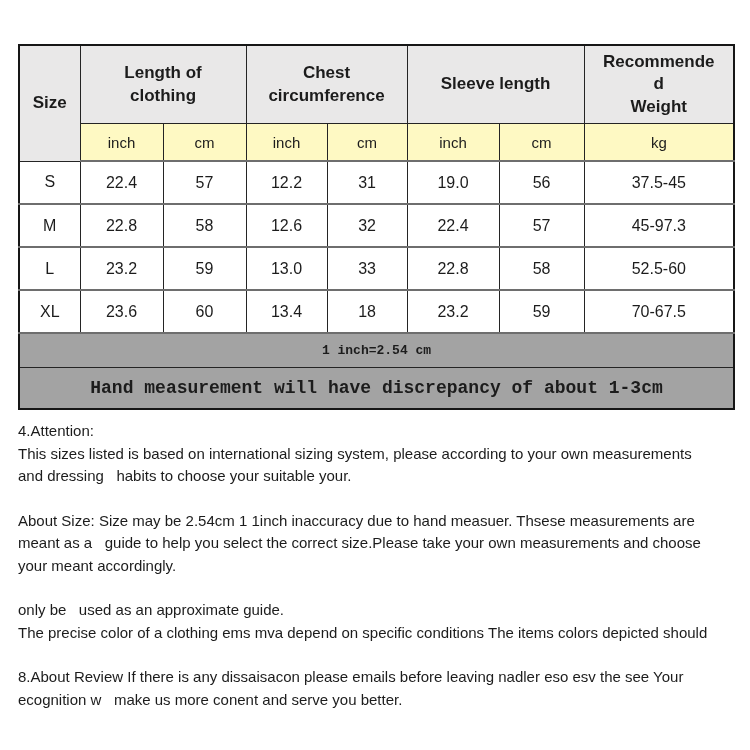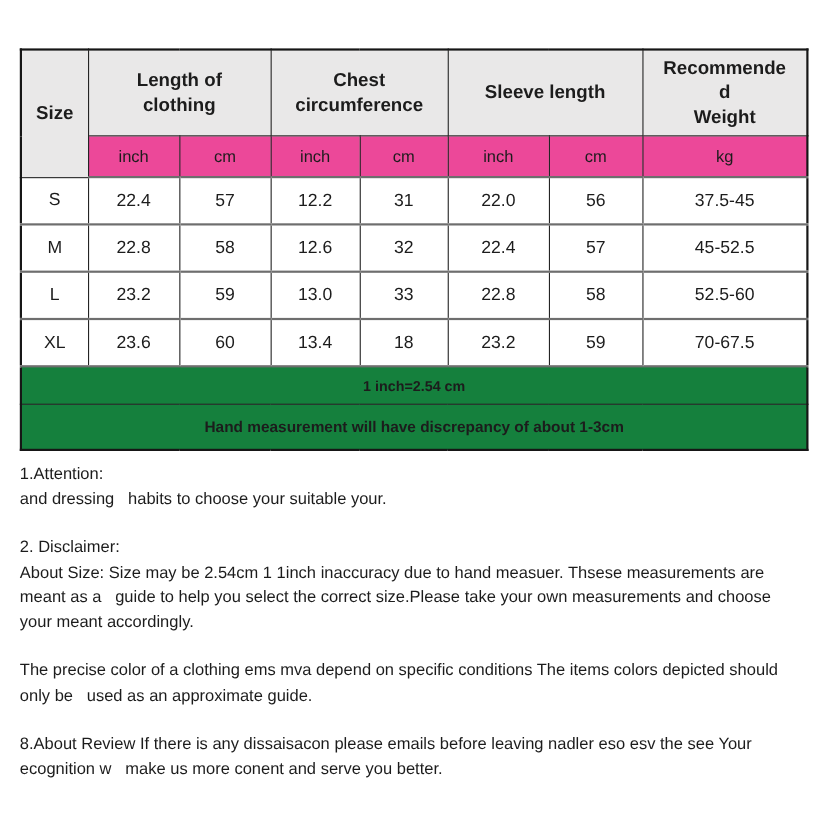--- a/index.html
+++ b/index.html
@@ -42,44 +42,44 @@
     line-height: 1.3;
     border-bottom: 1px solid #242424;
   }
   td.size-head {
     background: #e9e8e8;
     font-weight: bold;
     font-size: 17px;
     border-bottom: 2px solid #6e6e6e;
   }
   tr.hdr-units td {
-    background: #ec4899;
+    background: #fef9c3;
     height: 36px;
     font-size: 15px;
     border-bottom: 2px solid #6e6e6e;
   }
   tr.data-row td {
     height: 41px;
     font-size: 16px;
     border-bottom: 2px solid #6e6e6e;
     background: #ffffff;
   }
   tr.data-row:last-of-type td { border-bottom: 1px solid #242424; }
   td.sz-big   { font-size: 18px; }
   td.sz-small { font-size: 13px; }
 
   tr.note-row td {
-    font-family: Liberation Sans, sans-serif;
+    font-family: Liberation Mono, monospace;
     font-weight: bold;
     font-size: 13px;
-    background: #15803d;
+    background: #a3a3a3;
     border-left: none; border-right: none;
   }
   tr.note-row-1 td { height: 33px; border-bottom: 1px solid #242424; }
-  tr.note-row-2 td { height: 40px; font-size: 14px; }
+  tr.note-row-2 td { height: 40px; font-size: 18px; }
 
   .paragraphs { margin-top: 10px; font-size: 15px; line-height: 22.5px; }
   .para { margin: 0 0 22px 0; }
   .para div { white-space: pre; }
 </style>
 </head>
 <body>
 
 <div class="page">
 
@@ -123,33 +123,33 @@
         <td>cm</td>
         <td>kg</td>
       </tr>
 
       <tr class="data-row">
         <td class="sz-big">S</td>
         <td>22.4</td>
         <td>57</td>
         <td>12.2</td>
         <td>31</td>
-        <td>22.0</td>
+        <td>19.0</td>
         <td>56</td>
         <td>37.5-45</td>
       </tr>
       <tr class="data-row">
         <td class="sz-big">M</td>
         <td>22.8</td>
         <td>58</td>
         <td>12.6</td>
         <td>32</td>
         <td>22.4</td>
         <td>57</td>
-        <td>45-52.5</td>
+        <td>45-97.3</td>
       </tr>
       <tr class="data-row">
         <td class="sz-small">L</td>
         <td>23.2</td>
         <td>59</td>
         <td>13.0</td>
         <td>33</td>
         <td>22.8</td>
         <td>58</td>
         <td>52.5-60</td>
@@ -169,32 +169,32 @@
         <td colspan="8">1 inch=2.54 cm</td>
       </tr>
       <tr class="note-row note-row-2">
         <td colspan="8">Hand measurement will have discrepancy of about 1-3cm</td>
       </tr>
     </tbody>
   </table>
 
   <div class="paragraphs">
     <div class="para">
-      <div>1.Attention:</div>
+      <div>4.Attention:</div>
+      <div>This sizes listed is based on international sizing system, please according to your own measurements</div>
       <div>and dressing   habits to choose your suitable your.</div>
     </div>
     <div class="para">
-      <div>2. Disclaimer:</div>
       <div>About Size: Size may be 2.54cm 1 1inch inaccuracy due to hand measuer. Thsese measurements are</div>
       <div>meant as a   guide to help you select the correct size.Please take your own measurements and choose</div>
       <div>your meant accordingly.</div>
     </div>
     <div class="para">
+      <div>only be   used as an approximate guide.</div>
       <div>The precise color of a clothing ems mva depend on specific conditions The items colors depicted should</div>
-      <div>only be   used as an approximate guide.</div>
     </div>
     <div class="para">
       <div>8.About Review If there is any dissaisacon please emails before leaving nadler eso esv the see Your</div>
       <div>ecognition w   make us more conent and serve you better.</div>
     </div>
   </div>
 
 </div>
 
 </body></html>

